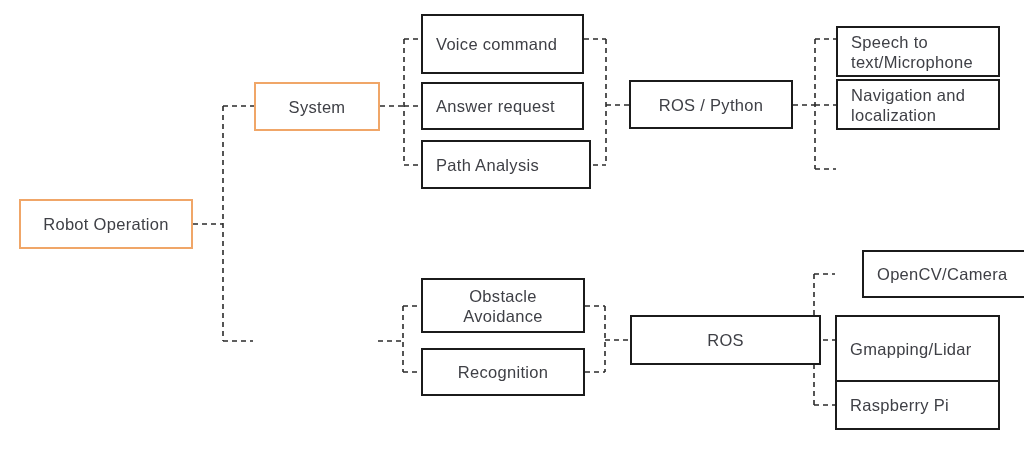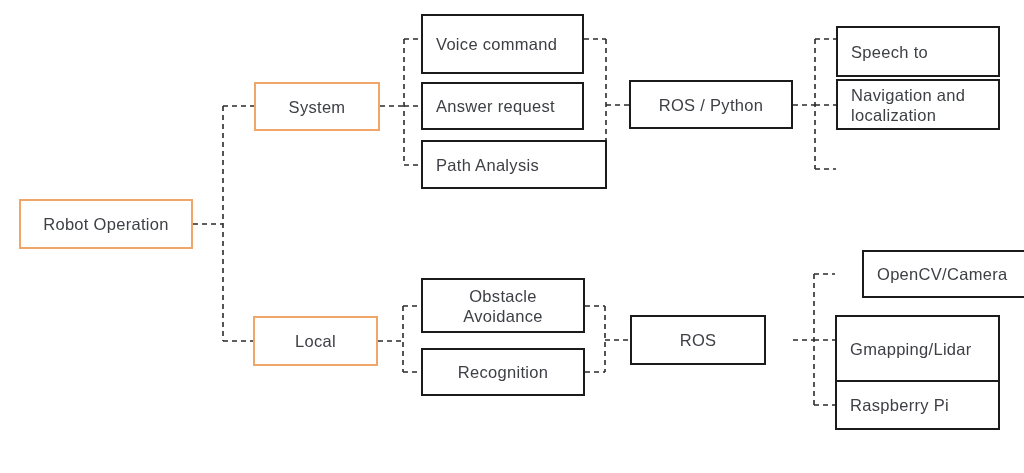--- a/index.html
+++ b/index.html
@@ -36,60 +36,58 @@
   </svg>
 
   <div class="node accent center" style="left:19px;top:199px;width:174px;height:50px">
     <span>Robot Operation</span>
   </div>
 
   <div class="node accent center" style="left:254px;top:82px;width:126px;height:49px">
     <span>System</span>
   </div>
 
-  <div class="node accent center" style="left:253px;top:316px;width:125px;height:50px">
-    <span>Local</span>
-  </div>
 
   <div class="node left" style="left:421px;top:14px;width:163px;height:60px">
     <span>Voice command</span>
   </div>
 
   <div class="node left" style="left:421px;top:82px;width:163px;height:48px">
     <span>Answer request</span>
   </div>
 
-  <div class="node left" style="left:421px;top:140px;width:186px;height:49px">
+  <div class="node left" style="left:421px;top:140px;width:170px;height:49px">
     <span>Path Analysis</span>
   </div>
 
   <div class="node center" style="left:629px;top:80px;width:164px;height:49px">
     <span>ROS / Python</span>
   </div>
 
   <div class="node left" style="left:836px;top:26px;width:164px;height:51px">
     <span>Speech to</span>
+    <span>text/Microphone</span>
   </div>
 
   <div class="node left" style="left:836px;top:79px;width:164px;height:51px">
     <span>Navigation and</span>
     <span>localization</span>
   </div>
 
 
   <div class="node center" style="left:421px;top:278px;width:164px;height:55px">
     <span>Obstacle</span>
     <span>Avoidance</span>
   </div>
 
   <div class="node center" style="left:421px;top:348px;width:164px;height:48px">
     <span>Recognition</span>
   </div>
 
-  <div class="node center" style="left:630px;top:315px;width:136px;height:50px">
+  <div class="node center" style="left:630px;top:315px;width:191px;height:50px">
     <span>ROS</span>
   </div>
 
   <div class="node left" style="left:862px;top:250px;width:165px;height:48px">
     <span>OpenCV/Camera</span>
   </div>
 
   <div class="node left" style="left:835px;top:315px;width:165px;height:68px">
     <span>Gmapping/Lidar</span>
   </div>

